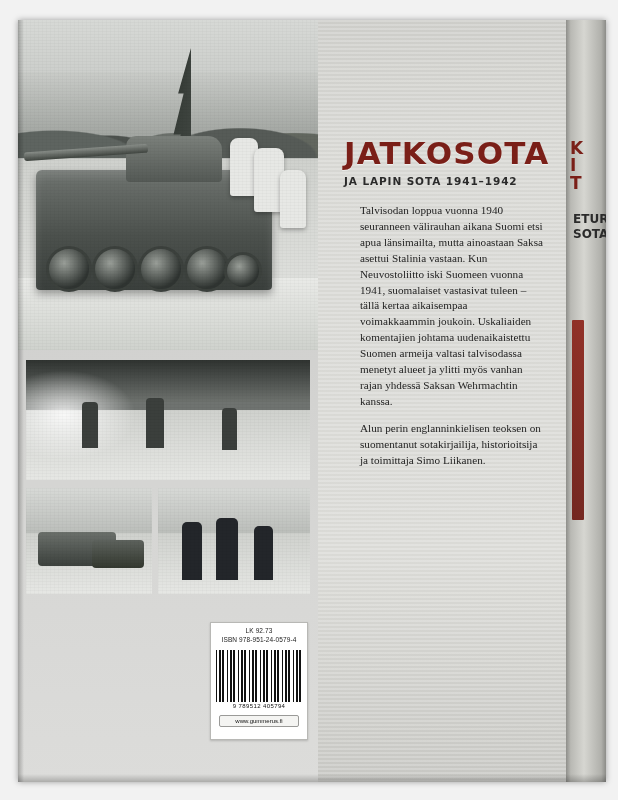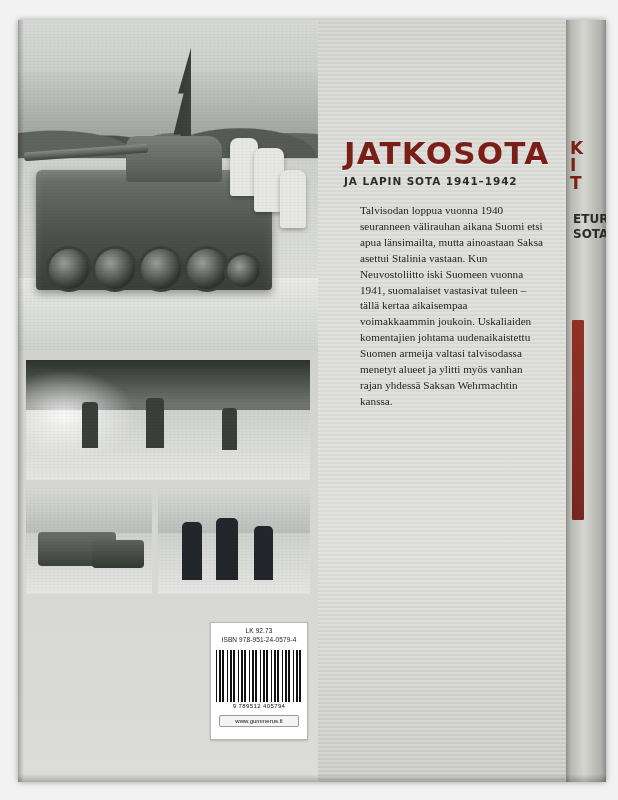--- a/index.html
+++ b/index.html
@@ -222,20 +222,21 @@
       <div class="edge-left"></div>
     </div>
 
     <div class="textpanel">
       <div class="paper-tex"></div>
       <div class="tp-inner">
         <h1 class="title">JATKOSOTA</h1>
         <div class="subtitle">JA LAPIN SOTA 1941–1942</div>
         <div class="body">
           <p>Talvisodan loppua vuonna 1940 seuranneen välirauhan aikana Suomi etsi apua länsimailta, mutta ainoastaan Saksa asettui Stalinia vastaan. Kun Neuvostoliitto iski Suomeen vuonna 1941, suomalaiset vastasivat tuleen – tällä kertaa aikaisempaa voimakkaammin joukoin. Uskaliaiden komentajien johtama uudenaikaistettu Suomen armeija valtasi talvisodassa menetyt alueet ja ylitti myös vanhan rajan yhdessä Saksan Wehrmachtin kanssa.</p>
+          <p>Alun perin englanninkielisen teoksen on suomentanut sotakirjailija, historioitsija ja toimittaja Simo Liikanen.</p>
         </div>
       </div>
     </div>
 
     <div class="spine">
       <div class="spine-letters" style="white-space:pre-line;">K
 I
 T</div>
       <div class="spine-sub" style="white-space:pre-line;">ETUR
 SOTA</div>

